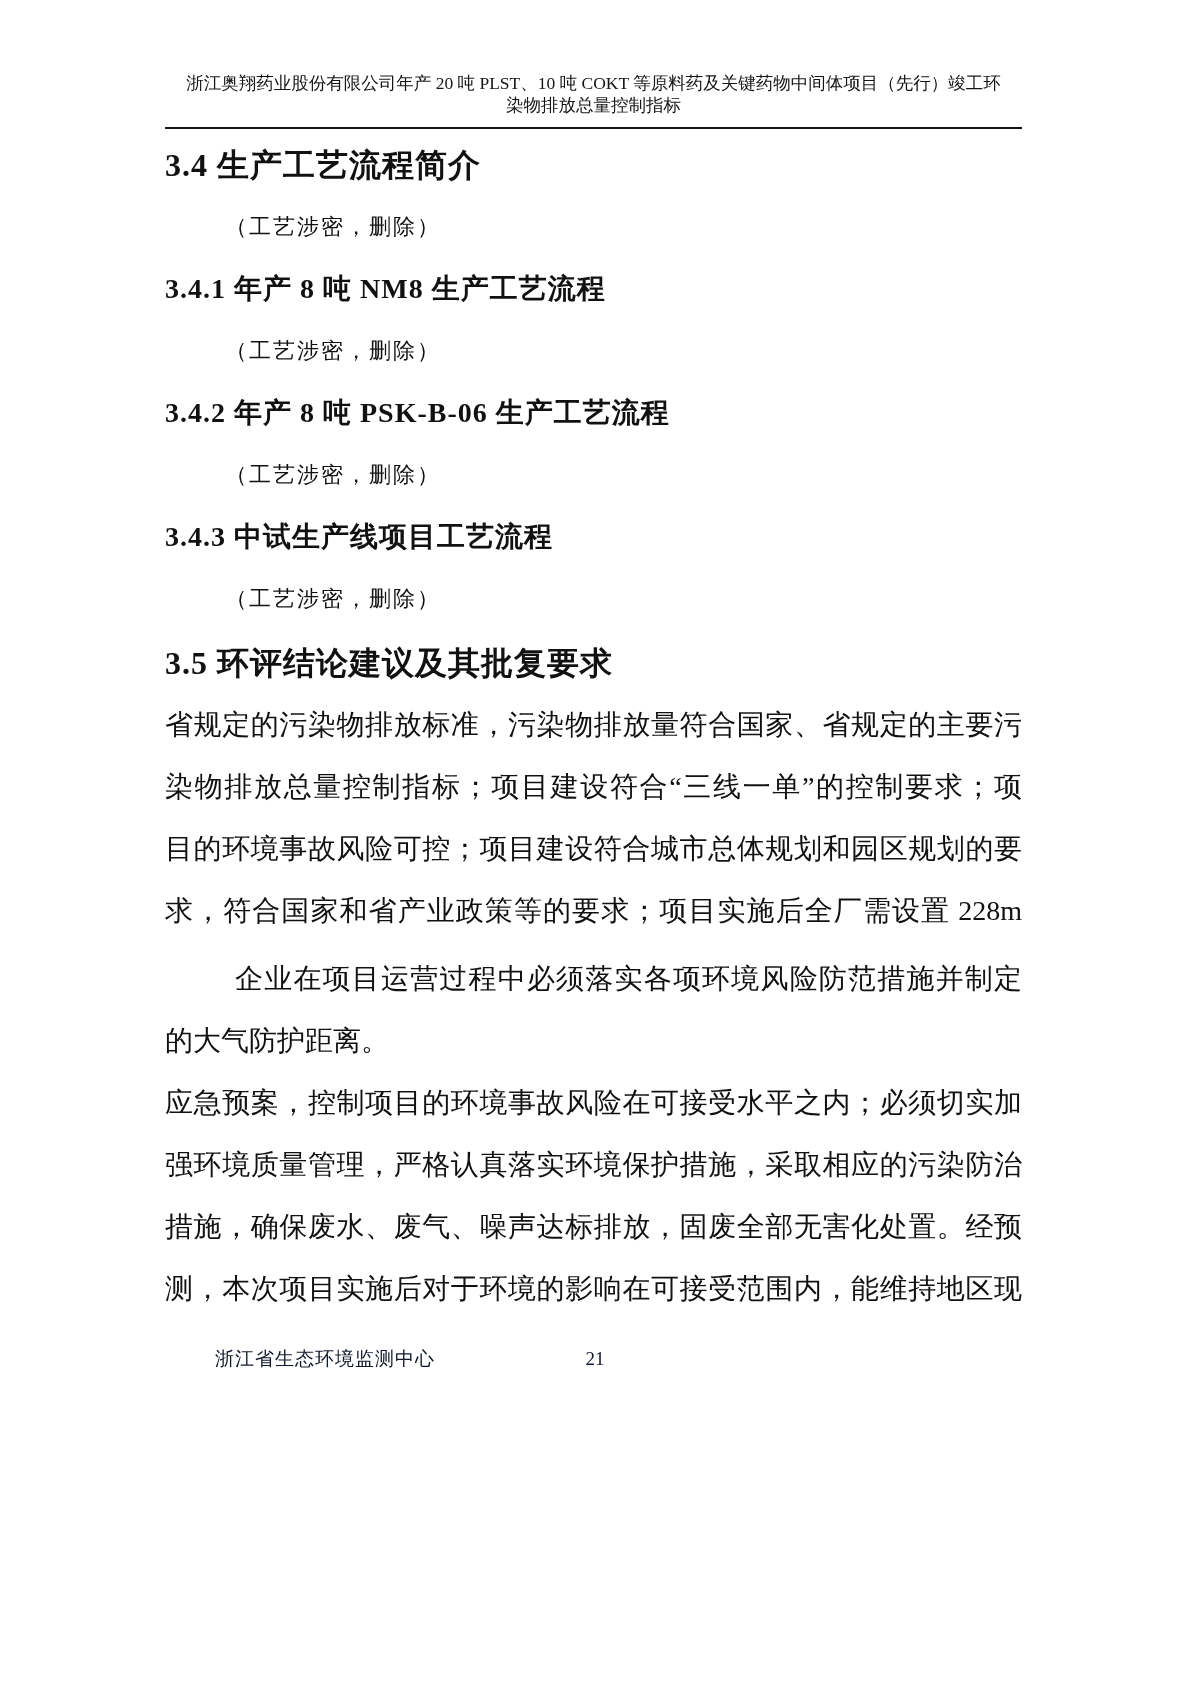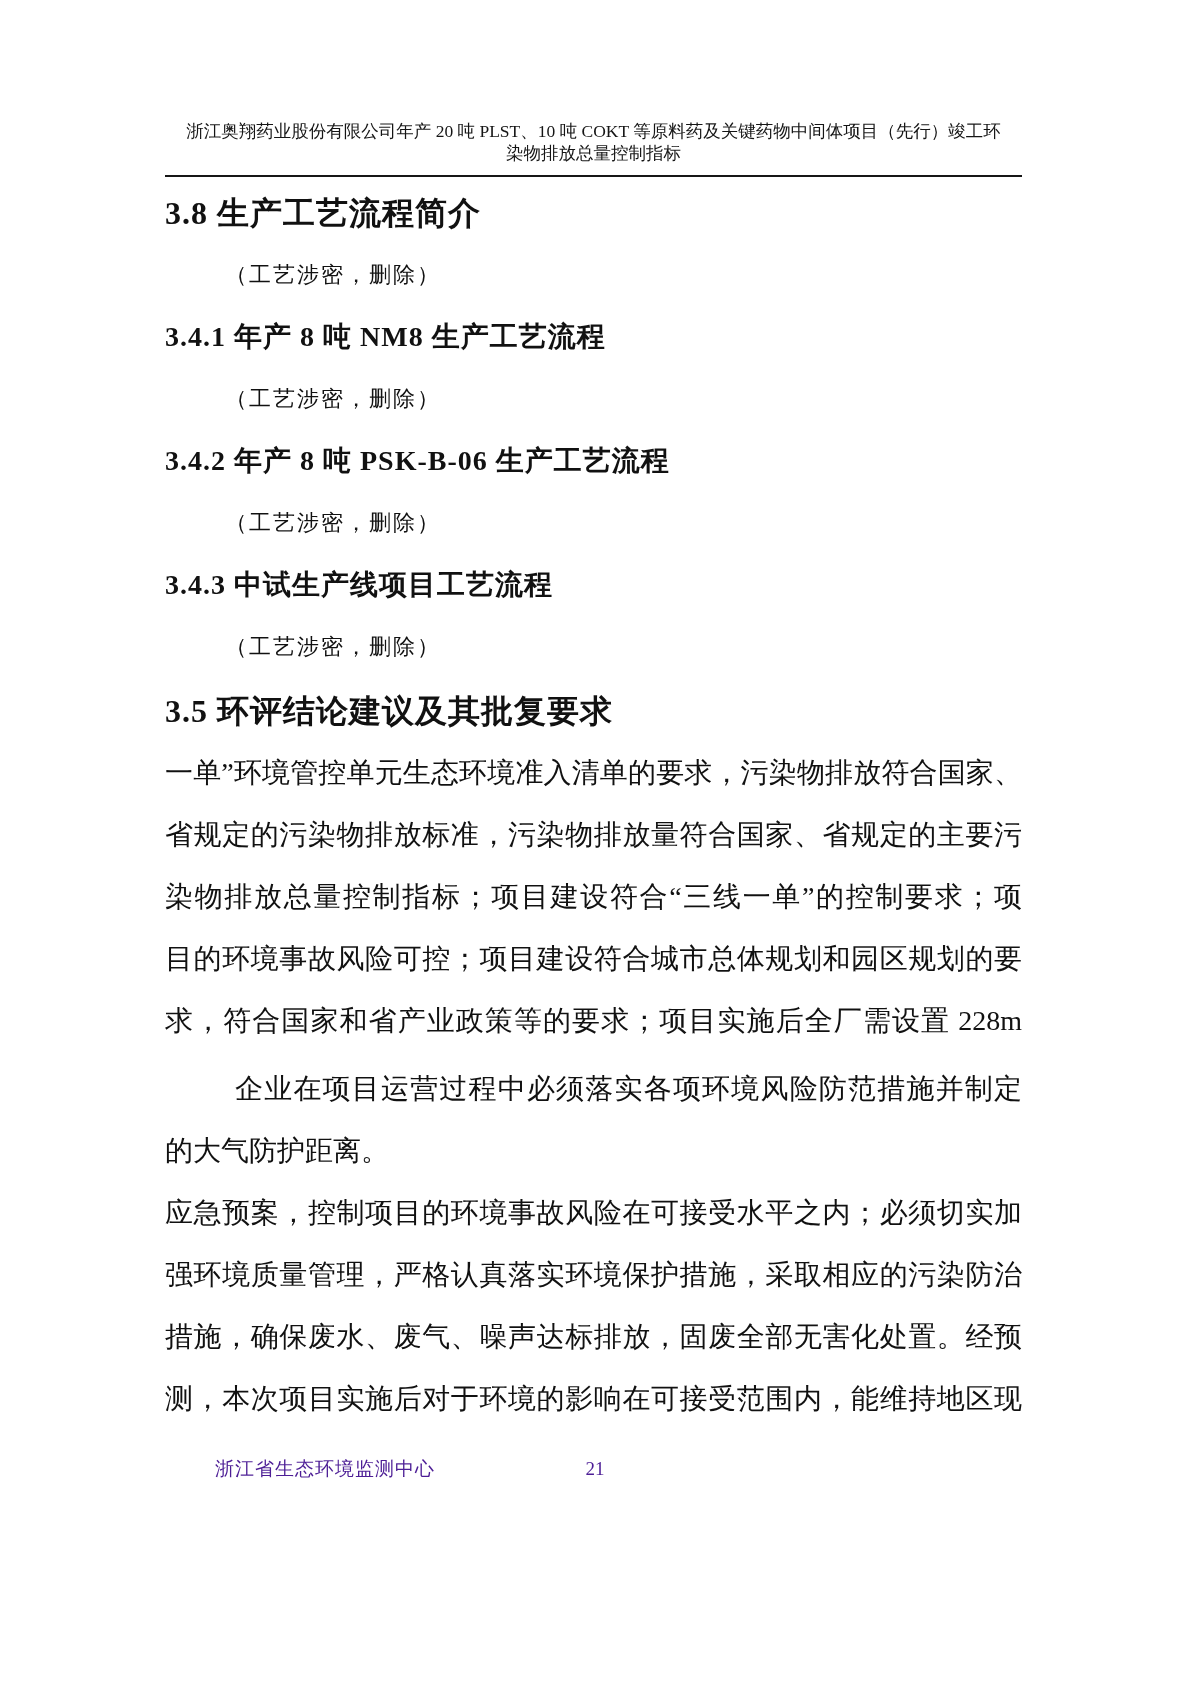--- a/index.html
+++ b/index.html
@@ -8,21 +8,21 @@
     width: 1190px;
     height: 1683px;
     background: #ffffff;
     color: #111111;
     font-family: "Liberation Serif", "DejaVu Serif", serif;
     box-sizing: border-box;
     overflow: hidden;
   }
   .running-header {
     margin: 0 168px 0 165px;
-    padding-top: 120px;
+    padding-top: 72px;
     text-align: center;
     font-size: 17.5px;
     line-height: 22px;
     color: #151515;
   }
   .header-rule {
     margin: 11px 168px 0 165px;
     border-bottom: 2px solid #161616;
     height: 0;
   }
@@ -58,21 +58,21 @@
   }
   .bodyline.first-line { text-indent: 70px; }
   .bodyline.last-line { text-align-last: left; }
   .p2-start { margin-top: 6px; }
   .page-footer {
     position: relative;
     margin-top: 27px;
     text-align: center;
     font-size: 19px;
     line-height: 24px;
-    color: #4c1d95;
+    color: #0f172a;
   }
   .footer-org {
     position: absolute;
     left: 215px;
     top: 0;
     letter-spacing: 1px;
   }
 </style>
 </head>
 <body>
@@ -81,35 +81,34 @@
 
   <div class="running-header">
     <div>浙江奥翔药业股份有限公司年产 20 吨 PLST、10 吨 COKT 等原料药及关键药物中间体项目（先行）竣工环</div>
     <div>染物排放总量控制指标</div>
   </div>
 
   <div class="header-rule"></div>
 
   <div class="content">
 
-    <div class="h1 h1-first">3.8 生产工艺流程简介</div>
+    <div class="h1 h1-first">3.4 生产工艺流程简介</div>
     <div class="redact">（工艺涉密，删除）</div>
 
     <div class="h2">3.4.1 年产 8 吨 NM8 生产工艺流程</div>
     <div class="redact">（工艺涉密，删除）</div>
 
     <div class="h2">3.4.2 年产 8 吨 PSK-B-06 生产工艺流程</div>
     <div class="redact">（工艺涉密，删除）</div>
 
     <div class="h2">3.4.3 中试生产线项目工艺流程</div>
     <div class="redact">（工艺涉密，删除）</div>
 
     <div class="h1 h1-s35">3.5 环评结论建议及其批复要求</div>
 
-    <div class="bodyline">一单”环境管控单元生态环境准入清单的要求，污染物排放符合国家、</div>
     <div class="bodyline">省规定的污染物排放标准，污染物排放量符合国家、省规定的主要污</div>
     <div class="bodyline">染物排放总量控制指标；项目建设符合“三线一单”的控制要求；项</div>
     <div class="bodyline">目的环境事故风险可控；项目建设符合城市总体规划和园区规划的要</div>
     <div class="bodyline">求，符合国家和省产业政策等的要求；项目实施后全厂需设置 228m</div>
     <div class="bodyline first-line p2-start">企业在项目运营过程中必须落实各项环境风险防范措施并制定</div>
 
     <div class="bodyline last-line">的大气防护距离。</div>
     <div class="bodyline">应急预案，控制项目的环境事故风险在可接受水平之内；必须切实加</div>
     <div class="bodyline">强环境质量管理，严格认真落实环境保护措施，采取相应的污染防治</div>
     <div class="bodyline">措施，确保废水、废气、噪声达标排放，固废全部无害化处置。经预</div>

